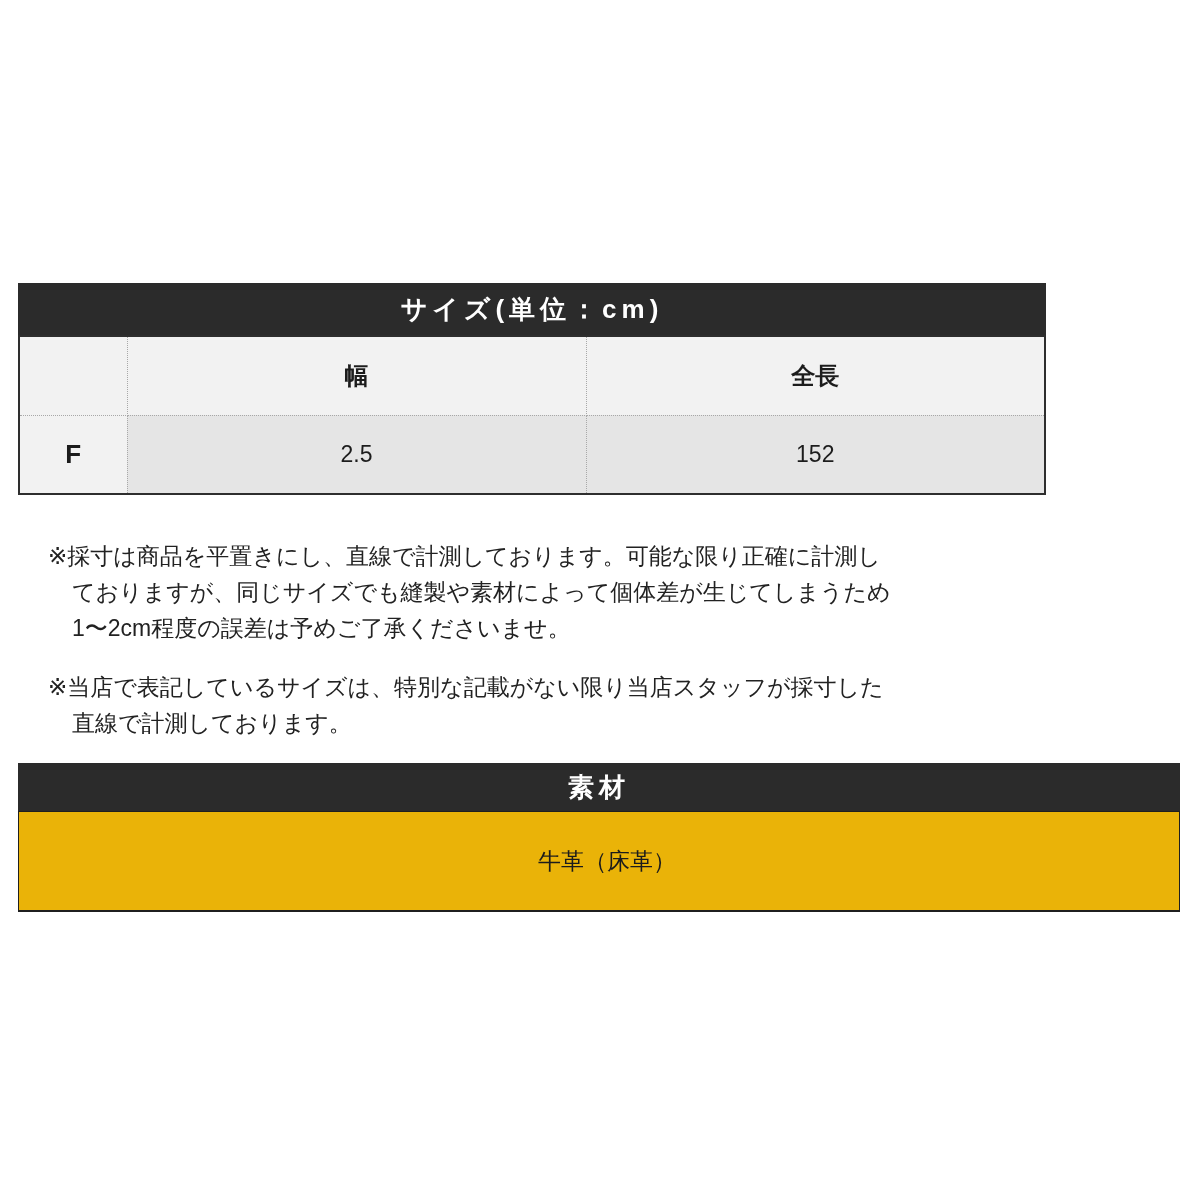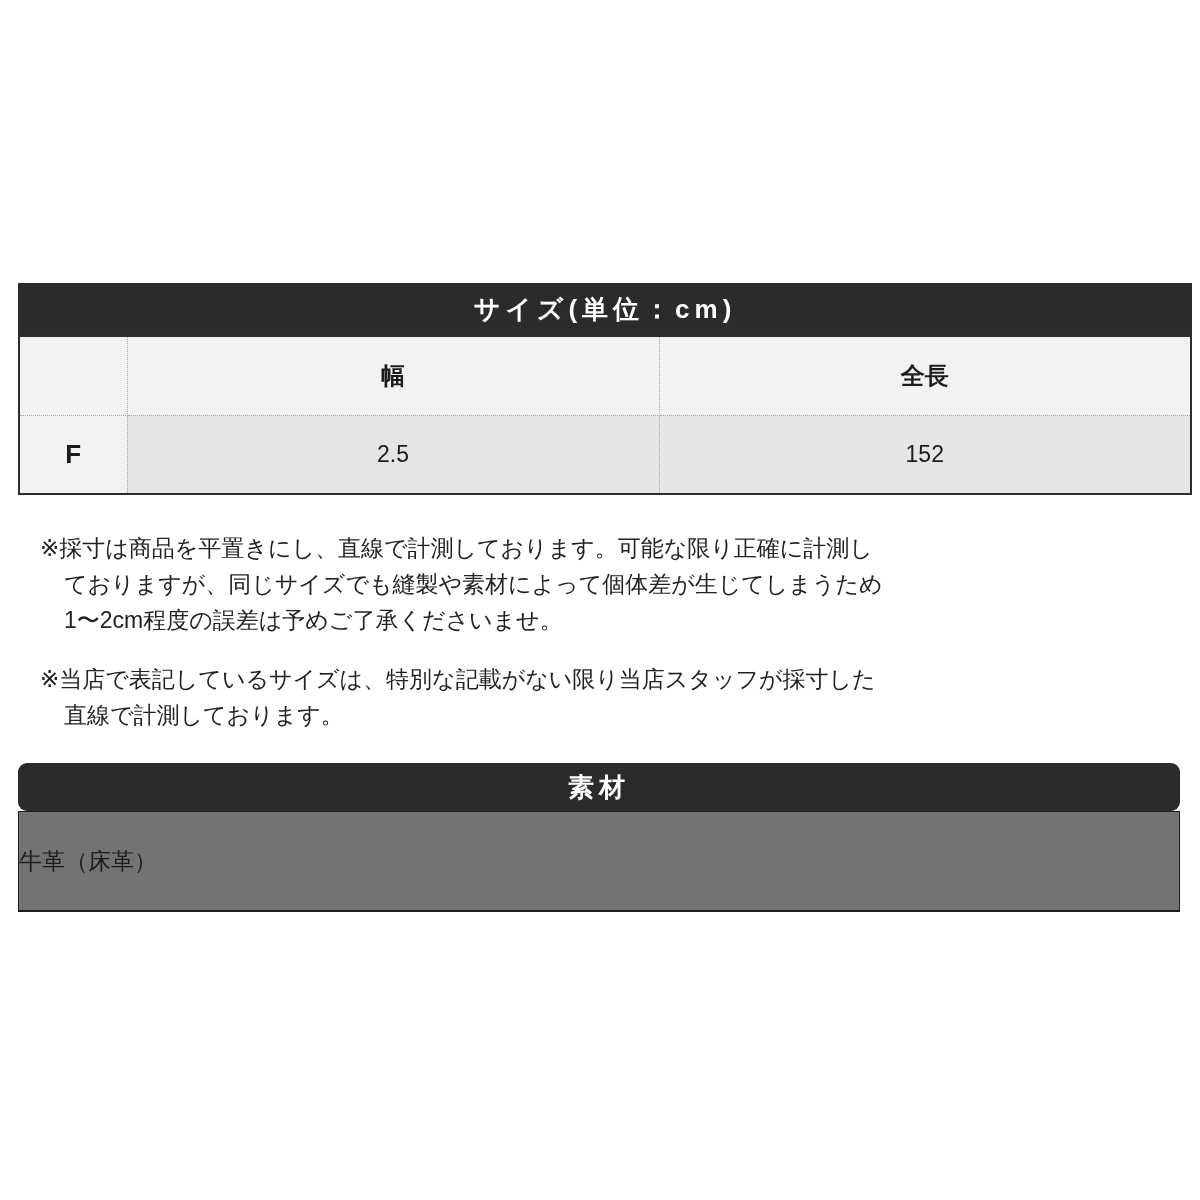--- a/index.html
+++ b/index.html
@@ -26,21 +26,21 @@
     display: flex;
     align-items: center;
     justify-content: center;
   }
 
   
   .size-section {
     position: absolute;
     left: 18px;
     top: 283px;
-    width: 1174px;
+    width: 1028px;
   }
   .size-section .bar { height: 52px; }
   table.size-table {
     width: 100%;
     border-collapse: collapse;
     table-layout: fixed;
     border: 2px solid #2e2e2e;
   }
   .size-table th, .size-table td {
     border: 1px dotted #a8a8a8;
@@ -69,48 +69,50 @@
   }
 
   
   .notes {
     position: absolute;
     left: 40px;
     top: 530px;
     width: 1120px;
   }
   .note {
-    margin: 0;
+    margin: 8px;
     font-size: 23px;
     line-height: 36px;
     color: #222222;
     white-space: pre-line;
     padding-left: 24px;
     text-indent: -24px;
   }
   .note + .note { margin-top: 23px; }
 
   
   .material-section {
     position: absolute;
     left: 18px;
     top: 763px;
     width: 1162px;
   }
-  .material-section .bar { height: 48px; border-radius: 9px; }
+  .material-section .bar { height: 48px; }
   .material-box {
     box-sizing: border-box;
     height: 101px;
-    background: #737373;
+    background: #eab308;
     border: 1px solid #1f1f1f;
     border-bottom-width: 2px;
     display: flex;
     align-items: center;
+    justify-content: center;
     font-size: 23px;
     color: #1c1c1c;
+    padding-left: 16px;
   }
 </style>
 </head>
 <body>
 
 <div class="page">
 
   <section class="size-section">
     <div class="bar">
       <span>サイズ(単位：cm)</span>

